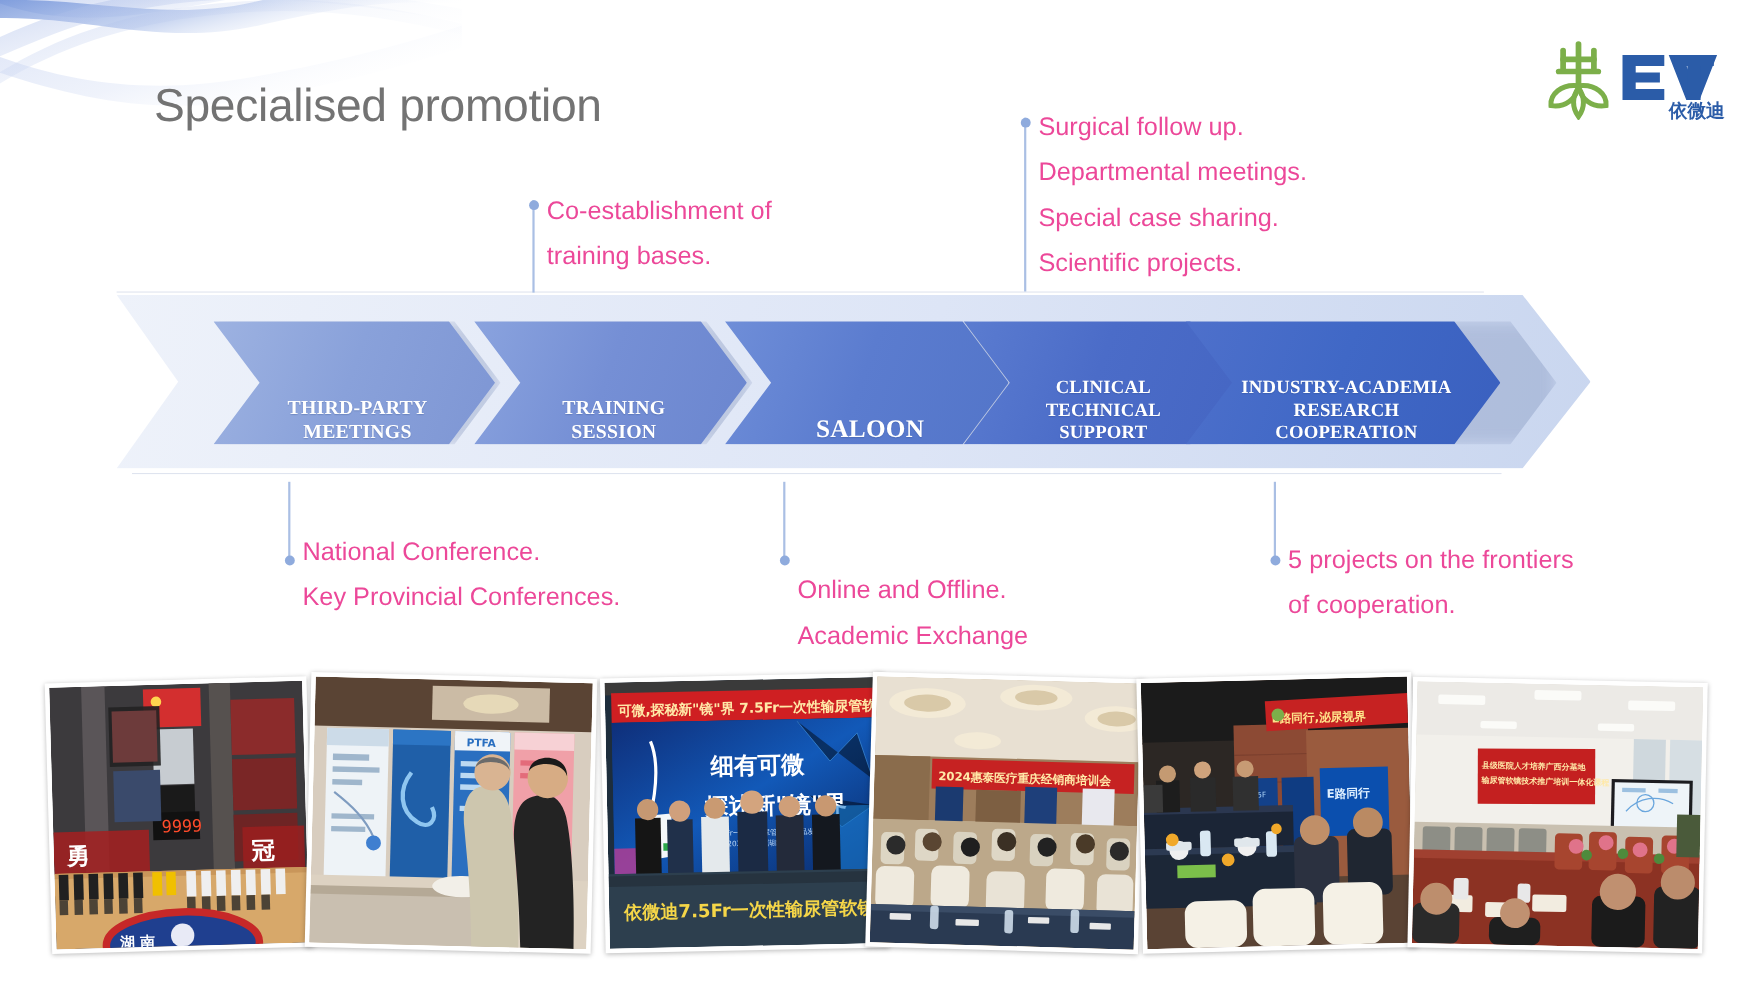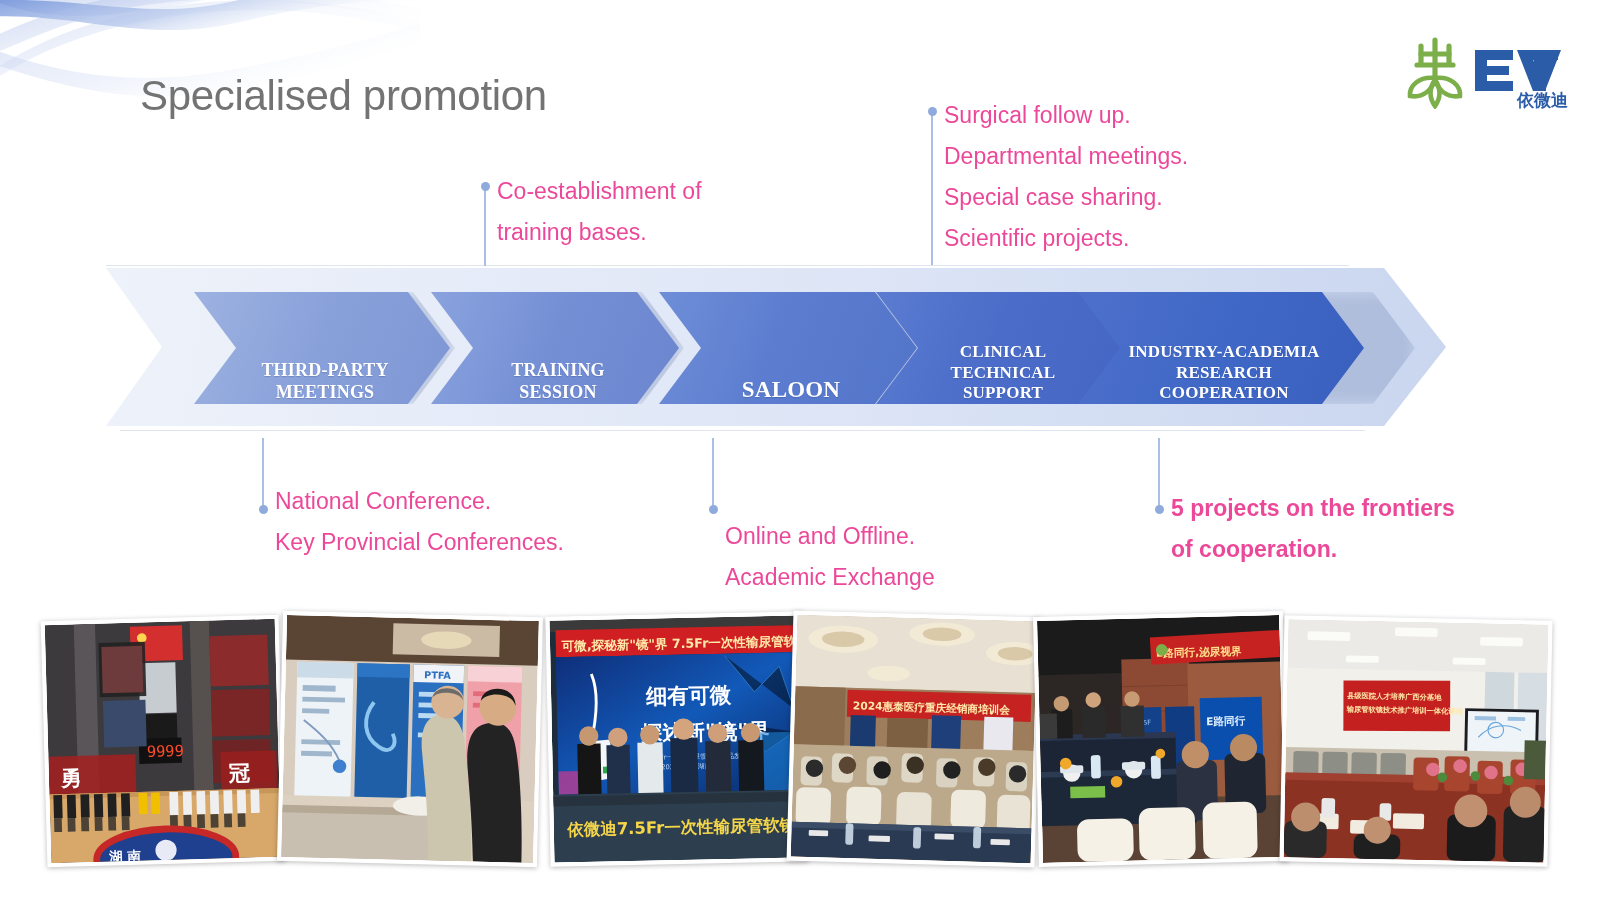--- a/index.html
+++ b/index.html
@@ -219,21 +219,21 @@
     <div class="dot" style="top:67px;"></div>
     <div class="txt" style="top:50px;margin-top:28px;">
       <div>Online and Offline.</div>
       <div>Academic Exchange</div>
     </div>
   </div>
 
   <div class="callout" style="left:1158px; top:438px;">
     <div class="conn" style="height:72px;"></div>
     <div class="dot" style="top:67px;"></div>
-    <div class="txt" style="top:50px;font-weight:bold;">
+    <div class="txt" style="top:50px;">
       <div>5 projects on the frontiers</div>
       <div>of cooperation.</div>
     </div>
   </div>
 
   <div class="photos">
 
     <div class="photo" style="left:44px; top:18px; width:238px; height:246px; transform:rotate(-1.6deg);">
       <div class="inner">
         <svg width="100%" height="100%" viewBox="0 0 238 246" preserveAspectRatio="none">

